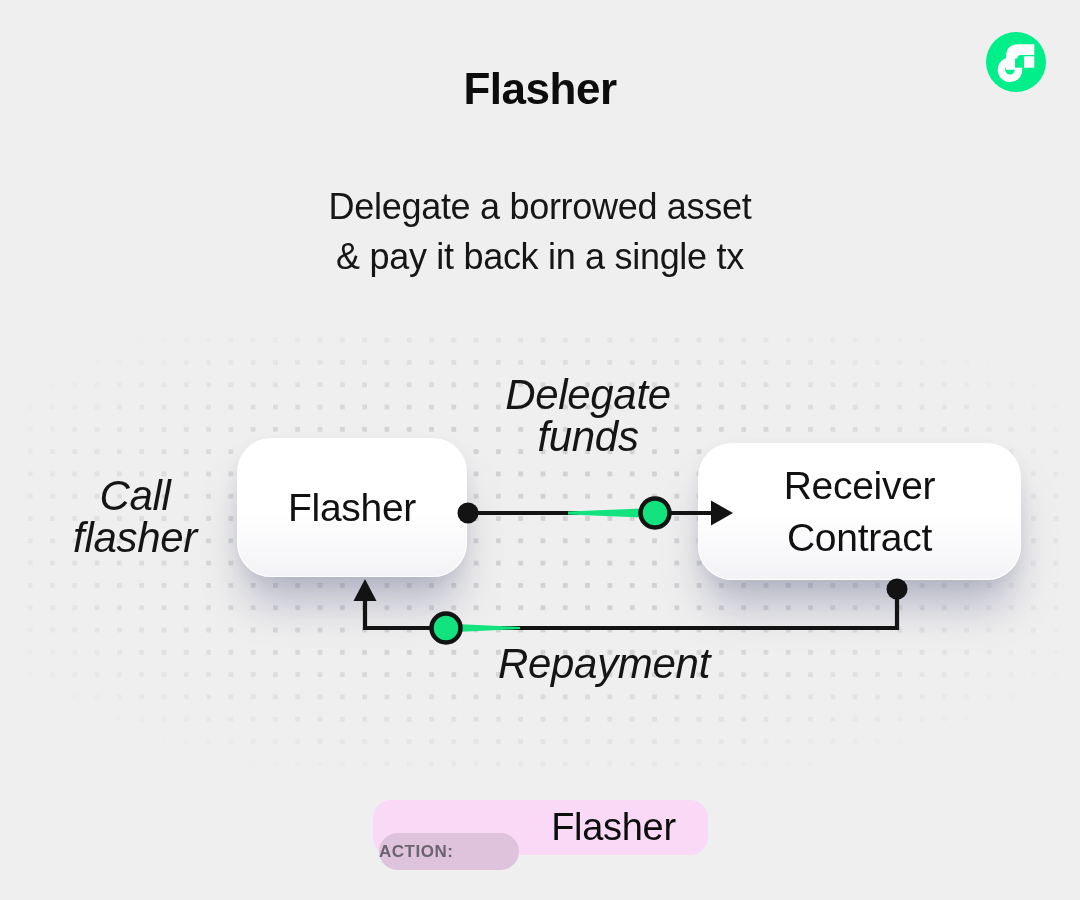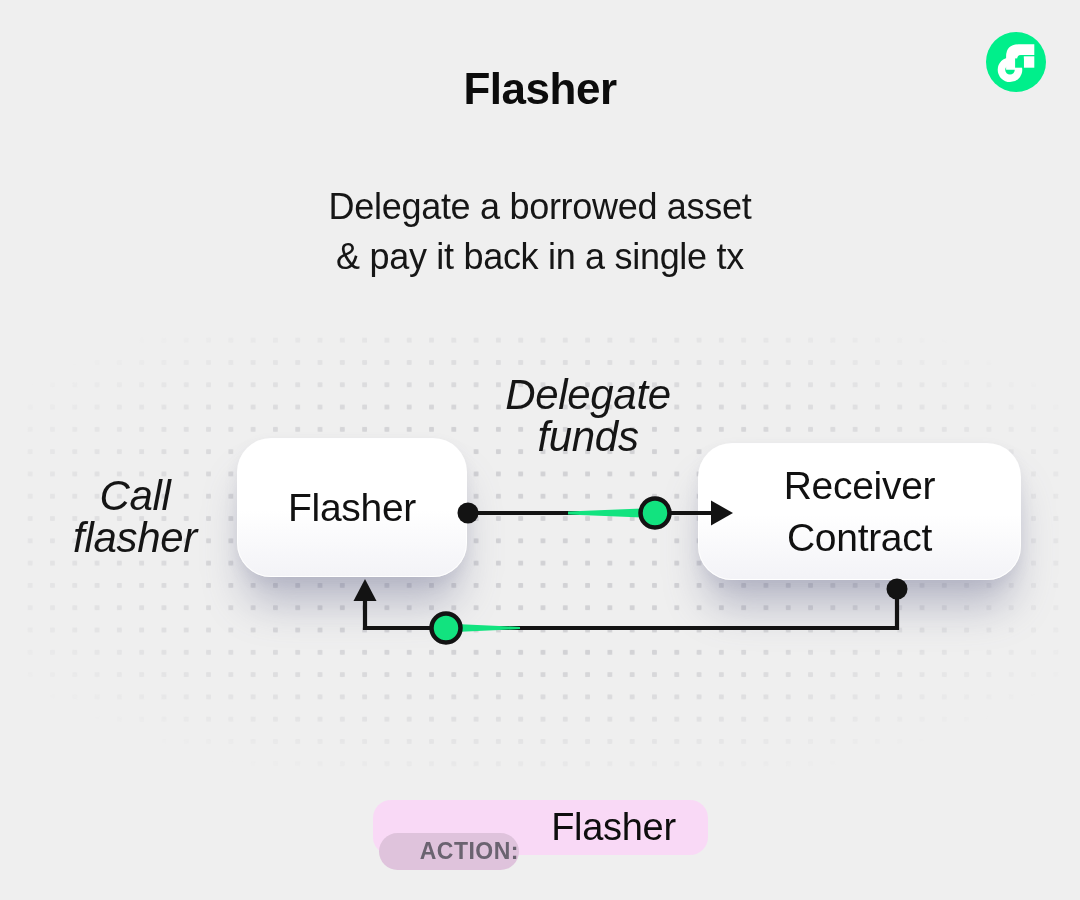--- a/index.html
+++ b/index.html
@@ -59,22 +59,22 @@
   .wires{position:absolute;left:0;top:0;width:1080px;height:900px;pointer-events:none;}
 
   
   .action-badge{
     position:absolute;left:373px;top:800px;width:335px;height:55px;
     background:var(--badge-pink);border-radius:18px;
     display:flex;align-items:center;padding-left:6px;
   }
   .action-pill{
     width:140px;height:37px;border-radius:19px;background:var(--badge-pill);
-    display:flex;align-items:center;justify-content:flex-end;
-    font-size:23px;font-weight:600;letter-spacing:0.5px;color:var(--badge-label-ink);margin-top:48px;
+    display:flex;align-items:center;justify-content:flex-start;
+    font-size:17px;font-weight:600;letter-spacing:0.5px;color:var(--badge-label-ink);margin-top:48px;
   }
   .action-value{
     flex:1;text-align:center;font-size:38px;letter-spacing:-0.3px;color:#0e0e0e;
   }
 </style>
 </head>
 <body>
 
 <div class="canvas">
 
@@ -99,20 +99,21 @@
   </div>
   <div class="node node-receiver">
     <span class="pre">Receiver
 Contract</span>
   </div>
 
   <div class="flow-label label-call pre">Call
 flasher</div>
   <div class="flow-label label-delegate pre">Delegate
 funds</div>
+  <div class="flow-label label-repayment pre">Repayment</div>
 
   <svg class="wires" viewBox="0 0 1080 900">
 
     <line x1="468" y1="513" x2="715" y2="513" stroke="#131313" stroke-width="4.2"></line>
     <polygon points="568,511.6 642,508.4 642,517.6 568,514.4" fill="#12E37F"></polygon>
     <polygon points="711,500.5 711,525.5 733,513" fill="#131313"></polygon>
     <circle cx="468" cy="513" r="10.5" fill="#131313"></circle>
     <circle cx="655" cy="513" r="14.5" fill="#12E37F" stroke="#131313" stroke-width="4.5"></circle>
 
     <polyline points="897,589 897,628 365,628 365,600" fill="none" stroke="#131313" stroke-width="4.2"></polyline>

